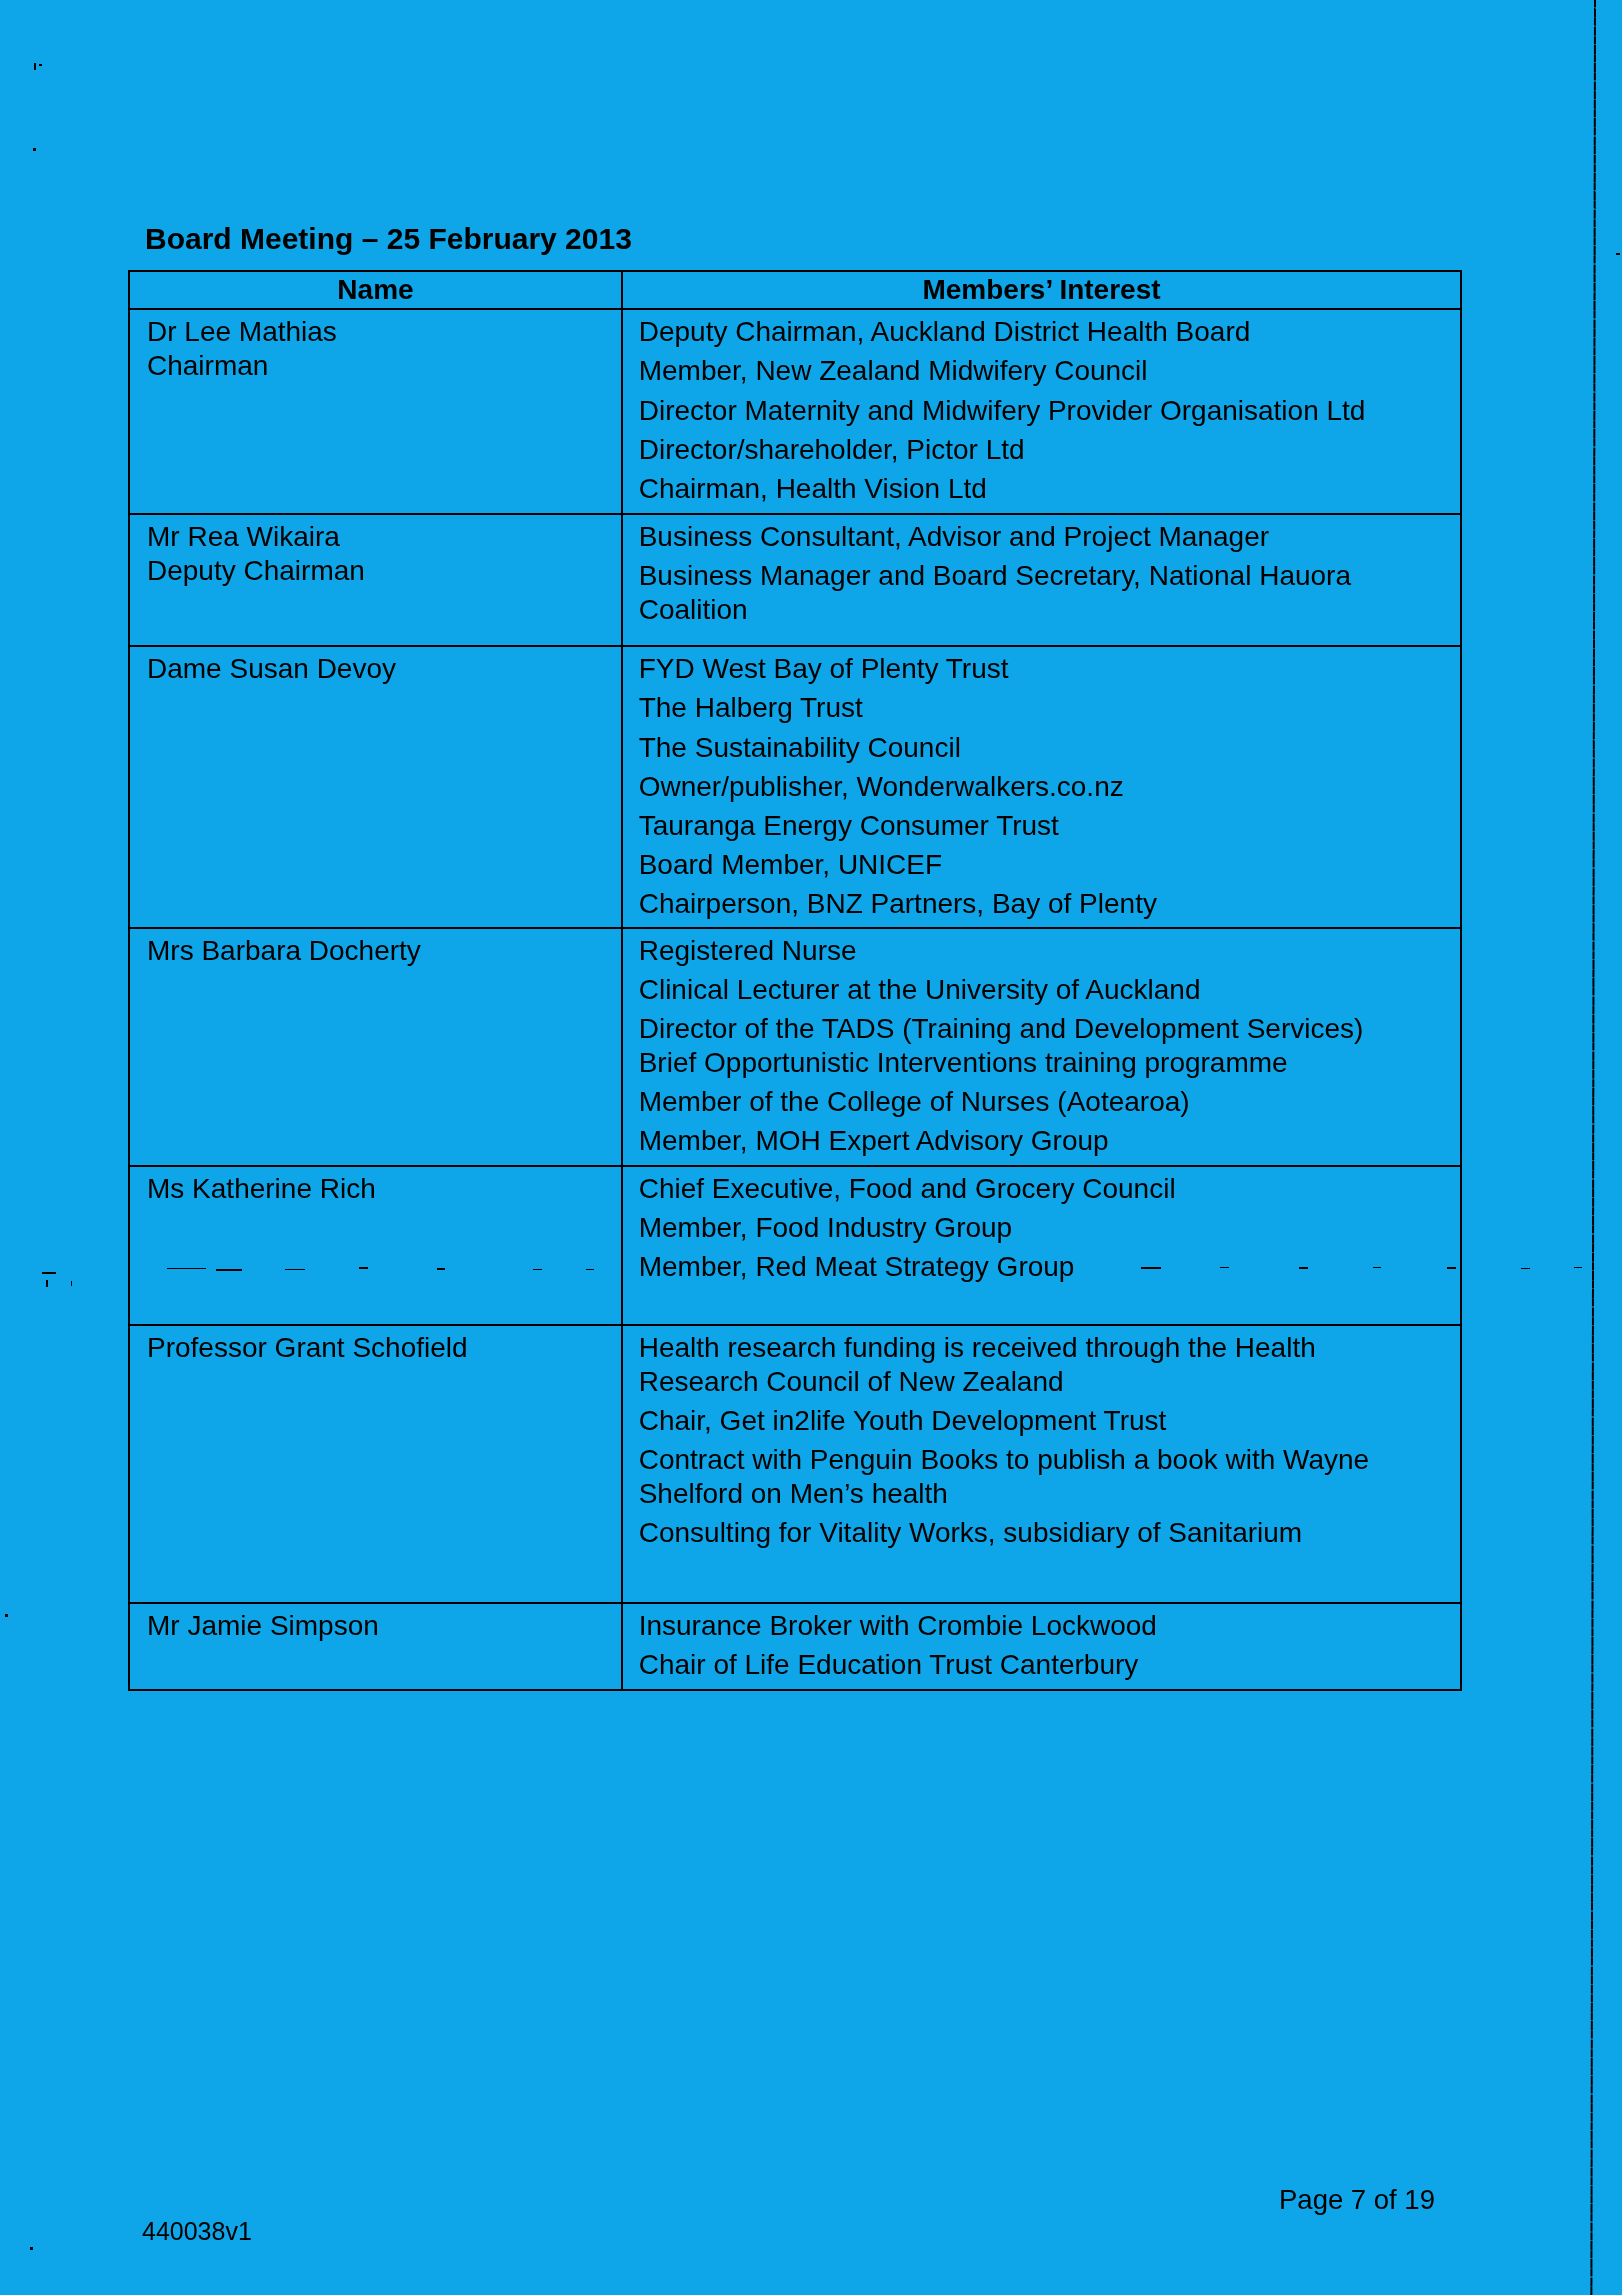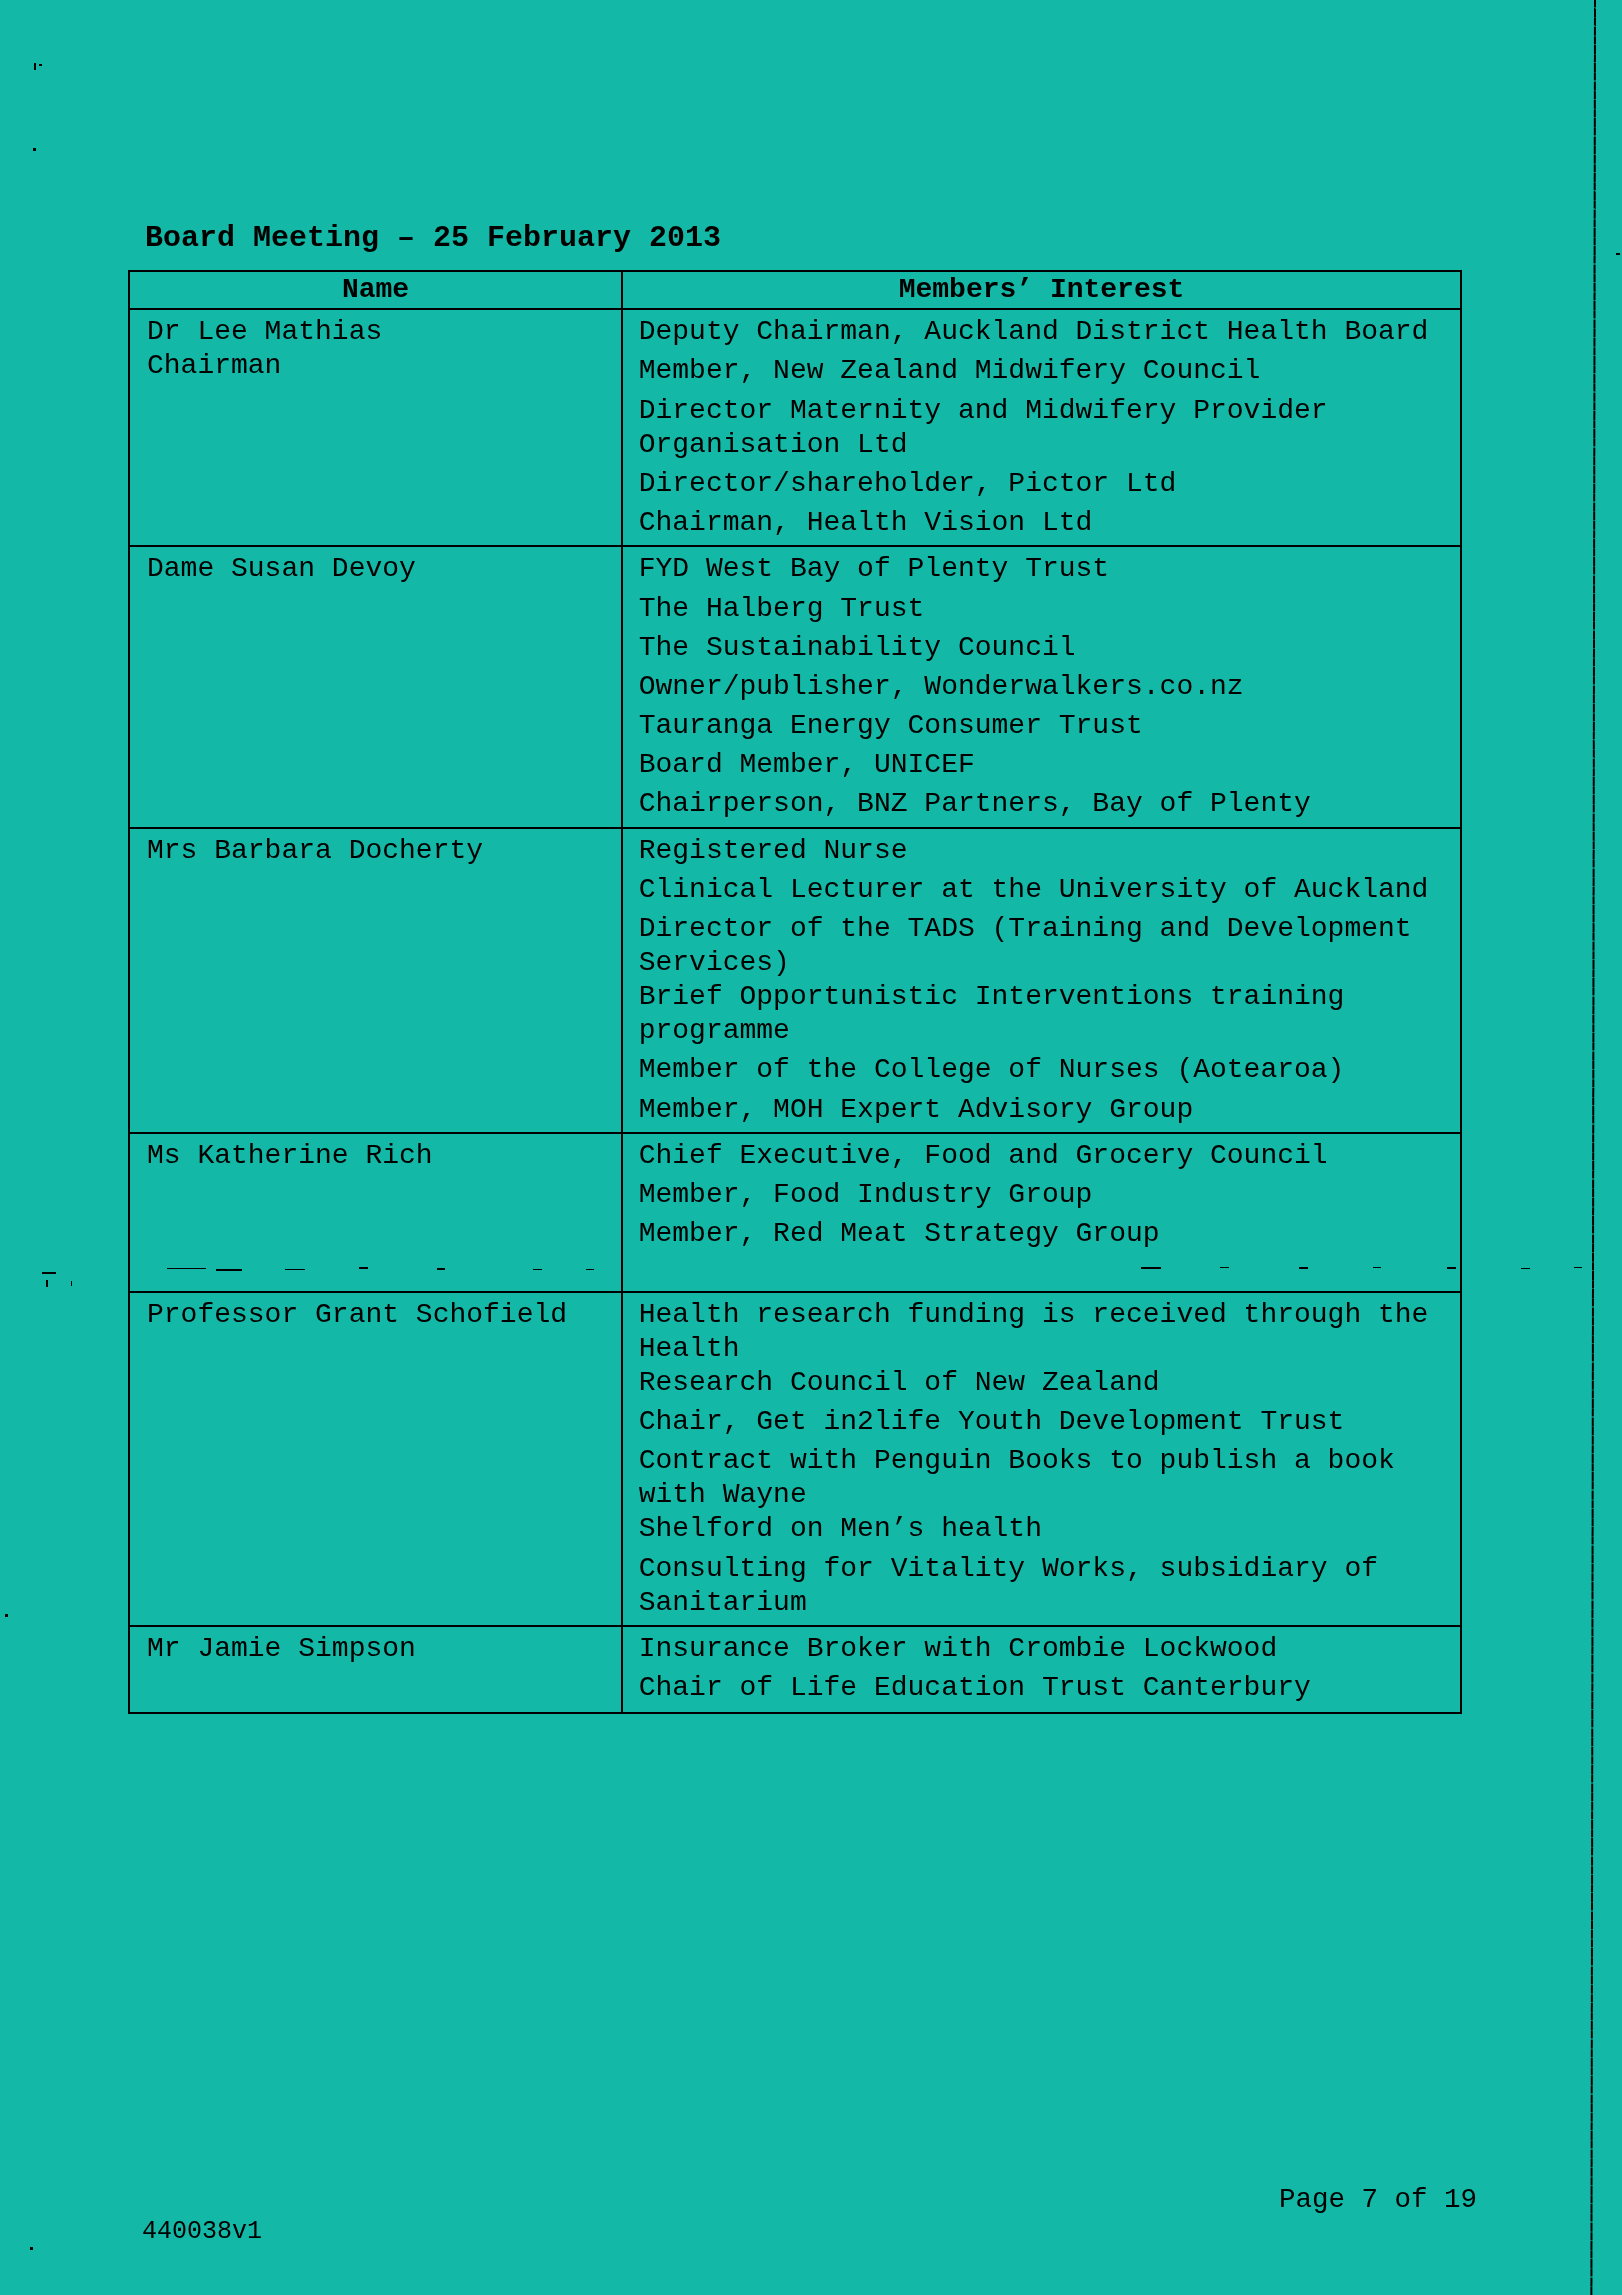--- a/index.html
+++ b/index.html
@@ -4,22 +4,22 @@
 <style>
   html, body {
     margin: 0;
     padding: 0;
     background: #9a9a9a;
   }
   .page {
     position: relative;
     width: 1623px;
     height: 2295px;
-    background: #14b8a6;
-    font-family: Liberation Mono, monospace;
+    background: #0ea5e9;
+    font-family: Liberation Sans, sans-serif;
     color: #000;
     overflow: hidden;
   }
   .doc-title {
     position: absolute;
     left: 145px;
     top: 221px;
     margin: 0;
     font-size: 30px;
     font-weight: bold;
@@ -132,20 +132,31 @@
         </td>
         <td class="interest-cell">
           <p>Deputy Chairman, Auckland District Health Board</p>
           <p>Member, New Zealand Midwifery Council</p>
           <p>Director Maternity and Midwifery Provider Organisation Ltd</p>
           <p>Director/shareholder, Pictor Ltd</p>
           <p>Chairman, Health Vision Ltd</p>
         </td>
       </tr>
 
+      <tr class="r1">
+        <td class="name-cell">
+          <p>Mr Rea Wikaira
+Deputy Chairman</p>
+        </td>
+        <td class="interest-cell">
+          <p>Business Consultant, Advisor and Project Manager</p>
+          <p>Business Manager and Board Secretary, National Hauora
+Coalition</p>
+        </td>
+      </tr>
 
       <tr class="r2">
         <td class="name-cell">
           <p>Dame Susan Devoy</p>
         </td>
         <td class="interest-cell">
           <p>FYD West Bay of Plenty Trust</p>
           <p>The Halberg Trust</p>
           <p>The Sustainability Council</p>
           <p>Owner/publisher, Wonderwalkers.co.nz</p>

